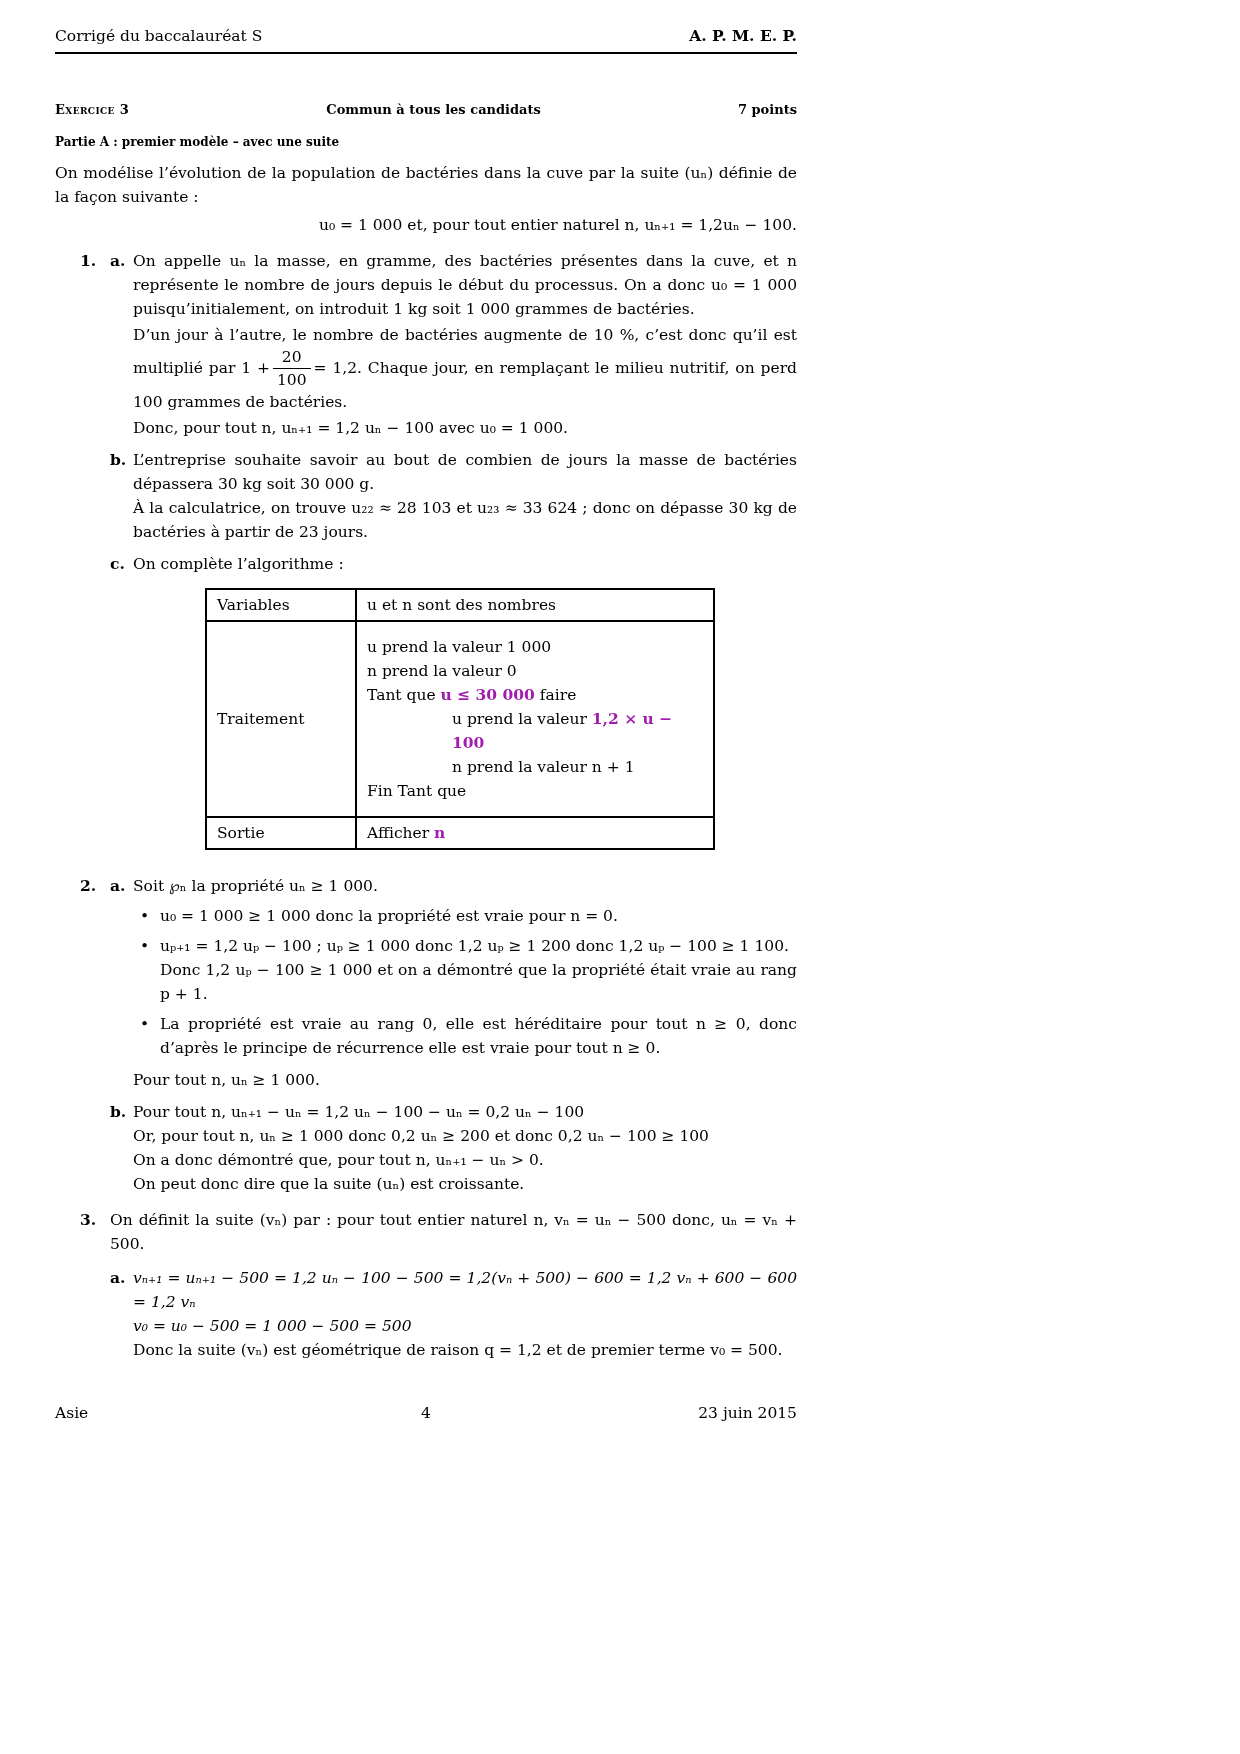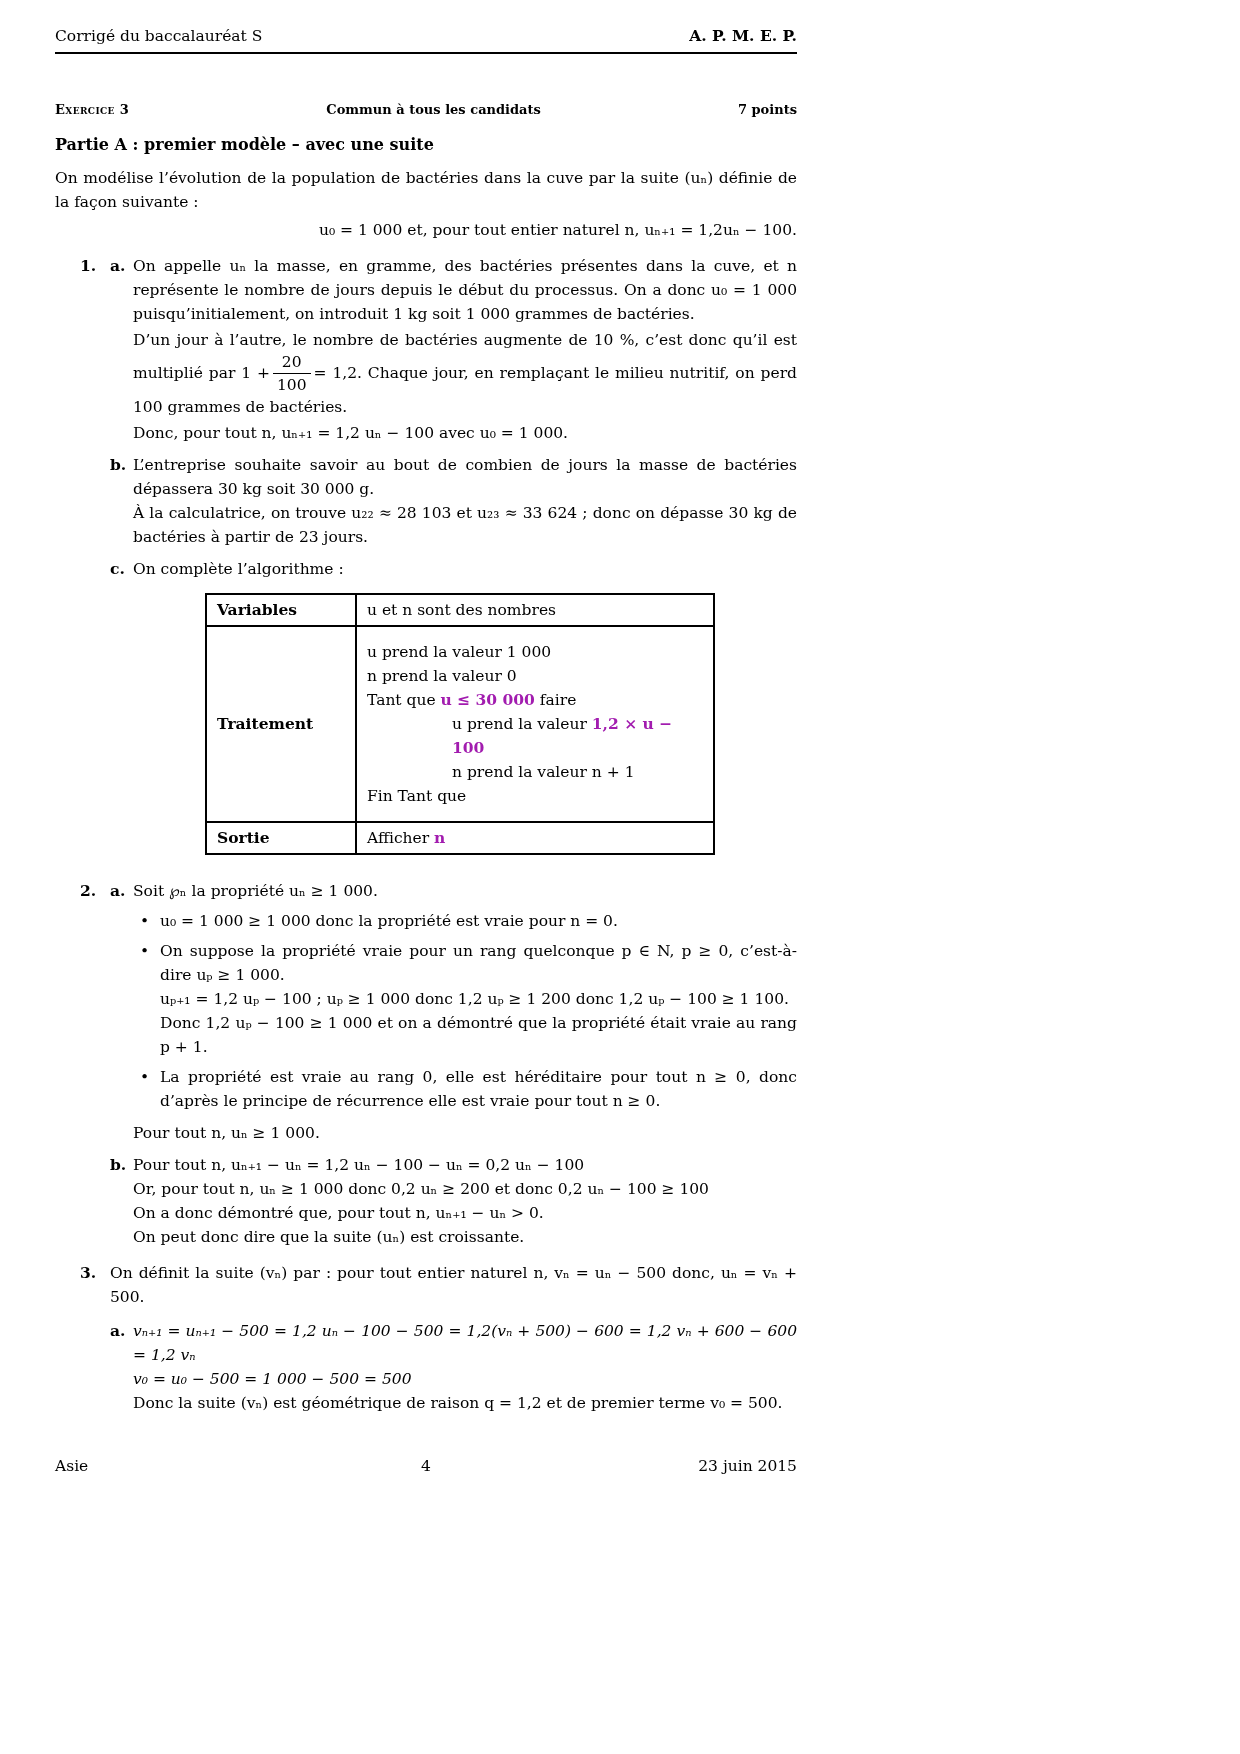--- a/index.html
+++ b/index.html
@@ -16,21 +16,21 @@
   
   .hdr { display: flex; justify-content: space-between; align-items: flex-end;
          padding-bottom: 7px; border-bottom: 2px solid #000; margin-top: 12px; }
   .hdr .right { font-weight: bold; }
 
   
   .ex-row { display: flex; justify-content: space-between; align-items: baseline;
             margin-top: 48px; font-weight: bold; font-size: 13px; }
   .ex-label { font-variant: small-caps; letter-spacing: .4px; }
 
-  .part-heading { margin-top: 18px; font-weight: bold; font-size: 16px; }
+  .part-heading { margin-top: 18px; font-weight: bold; font-size: 12px; }
 
   p { margin: 0; line-height: 24px; text-align: justify; }
   .formula { text-align: right; margin: 4px 0 6px 0; }
 
   
   .q { display: flex; margin-top: 12px; padding-left: 25px; }
   .qnum { width: 30px; flex: none; font-weight: bold; line-height: 24px; }
   .qrest { flex: 1; min-width: 0; }
   .sub { display: flex; margin-top: 8px; }
   .sub:first-child { margin-top: 0; }
@@ -40,21 +40,21 @@
   
   .frac { display: inline-block; vertical-align: middle; text-align: center;
           margin: 0 3px; line-height: 20px; }
   .frac .num { display: block; border-bottom: 1.5px solid #000; padding: 0 4px 1px 4px; }
   .frac .den { display: block; padding: 1px 4px 0 4px; }
 
   
   table.algo { border-collapse: collapse; margin: 12px 0 12px 95px; width: 510px; }
   table.algo td { border: 2px solid #000; padding: 3px 10px; vertical-align: middle;
                   line-height: 24px; }
-  table.algo td.lbl { width: 150px; font-weight: bold; vertical-align: middle; }
+  table.algo td.lbl { width: 150px; font-weight: normal; vertical-align: middle; }
   table.algo td.body { padding: 13px 10px; }
   table.algo .ind { padding-left: 85px; }
   .red { color: #a21caf; font-weight: bold; }
 
   
   .bullet { display: flex; margin-top: 6px; padding-left: 7px; }
   .bdot { width: 20px; flex: none; line-height: 24px; }
   .btext { flex: 1; min-width: 0; }
 
   .mt8 { margin-top: 8px; }
@@ -153,21 +153,20 @@
           <div class="bullet">
             <span class="bdot">•</span>
             <div class="btext">
               <p>u₀ = 1&nbsp;000 ≥ 1&nbsp;000 donc la propriété est vraie pour n = 0.</p>
             </div>
           </div>
 
           <div class="bullet">
             <span class="bdot">•</span>
             <div class="btext">
-              <p>On suppose la propriété vraie pour un rang quelconque p ∈ N, p ≥ 0, c’est-à-dire uₚ ≥ 1&nbsp;000.</p>
               <p>uₚ₊₁ = 1,2&nbsp;uₚ − 100&nbsp;; uₚ ≥ 1&nbsp;000 donc 1,2&nbsp;uₚ ≥ 1&nbsp;200 donc 1,2&nbsp;uₚ − 100 ≥ 1&nbsp;100.</p>
               <p>Donc 1,2&nbsp;uₚ − 100 ≥ 1&nbsp;000 et on a démontré que la propriété était vraie au rang p + 1.</p>
             </div>
           </div>
 
           <div class="bullet">
             <span class="bdot">•</span>
             <div class="btext">
               <p>La propriété est vraie au rang 0, elle est héréditaire pour tout n ≥ 0, donc d’après le principe de récurrence elle est vraie pour tout n ≥ 0.</p>
             </div>

